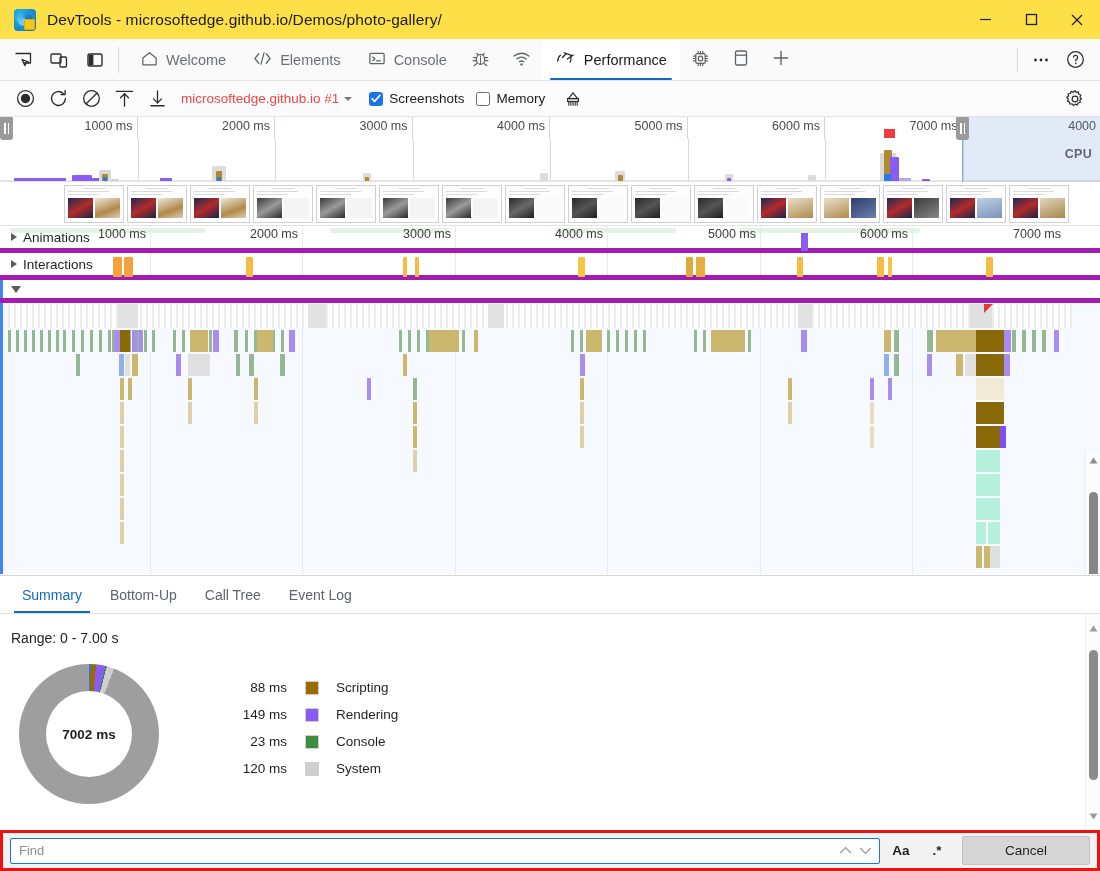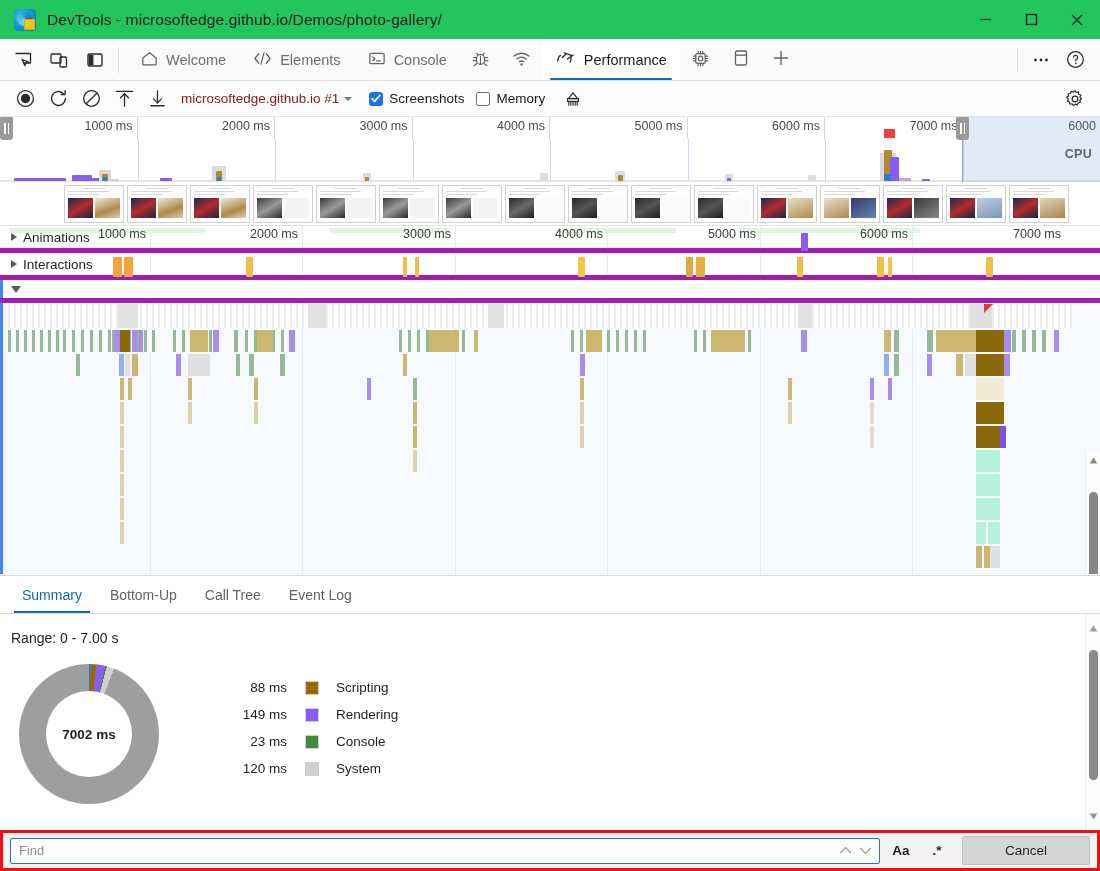--- a/index.html
+++ b/index.html
@@ -7,21 +7,21 @@
     width: 1100px; height: 871px;
     font-family: "Liberation Sans", sans-serif;
     background: #ffffff;
     overflow: hidden;
   }
   #app { position: relative; width: 1100px; height: 871px; background:#fff; }
 
   
   .titlebar {
     position: absolute; left:0; top:0; width:1100px; height:39px;
-    background:#22c55e; display:flex; align-items:center;
+    background:#fde047; display:flex; align-items:center;
   }
   .titlebar-logo {
     width:22px; height:22px; margin-left:14px; border-radius:4px;
     position:relative; flex:0 0 auto;
     background: radial-gradient(circle at 35% 35%, #3ec6f0 0%, #1a9ad6 45%, #0f6cbd 100%);
     overflow:hidden;
   }
   .titlebar-logo::after{
     content:""; position:absolute; right:1px; bottom:1px; width:11px; height:11px;
     border-radius:2px; background:#f5c518;
@@ -75,21 +75,21 @@
   .perfbar{
     position:absolute; left:0; top:81px; width:1100px; height:36px;
     background:#fbfbfb; border-bottom:1px solid #e3e3e3;
     display:flex; align-items:center; padding-left:10px; gap:2px;
   }
   .pb-ico{
     width:31px; height:28px; display:flex; align-items:center; justify-content:center;
     border-radius:3px; color:#2b2b2b;
   }
   .pb-select{
-    display:flex; align-items:center; gap:4px; font-size:13.5px; color:#7f1d1d;
+    display:flex; align-items:center; gap:4px; font-size:13.5px; color:#ef4444;
     padding:3px 4px 3px 6px; border-radius:3px; white-space:nowrap;
   }
   .pb-check{ display:flex; align-items:center; gap:6px; font-size:13.5px; color:#1b1b1b;
              margin-left:10px; white-space:nowrap;}
   .cbox{ width:14px;height:14px;border:1.4px solid #6b6b6b;border-radius:2.5px;
          display:flex;align-items:center;justify-content:center; background:#fff;}
   .cbox.on{ background:#1a73e8; border-color:#1a73e8; }
   .perfbar .settings{ margin-left:auto; margin-right:10px; }
 
   
@@ -496,21 +496,21 @@
       <div class="ov-tick" style="left:550px;width:137.5px;">
         <span>5000 ms</span>
       </div>
       <div class="ov-tick" style="left:687.5px;width:137.5px;">
         <span>6000 ms</span>
       </div>
       <div class="ov-tick" style="left:825px;width:137.5px;">
         <span>7000 ms</span>
       </div>
       <div class="ov-tick" style="left:962.5px;width:137.5px;border-right:none;">
-        <span>6000</span>
+        <span>4000</span>
       </div>
     </div>
 
     <div class="ov-grid" style="left:137.5px"></div>
     <div class="ov-grid" style="left:275px"></div>
     <div class="ov-grid" style="left:412.5px"></div>
     <div class="ov-grid" style="left:550px"></div>
     <div class="ov-grid" style="left:687.5px"></div>
     <div class="ov-grid" style="left:825px"></div>
     <div class="ov-grid" style="left:962.5px"></div>

